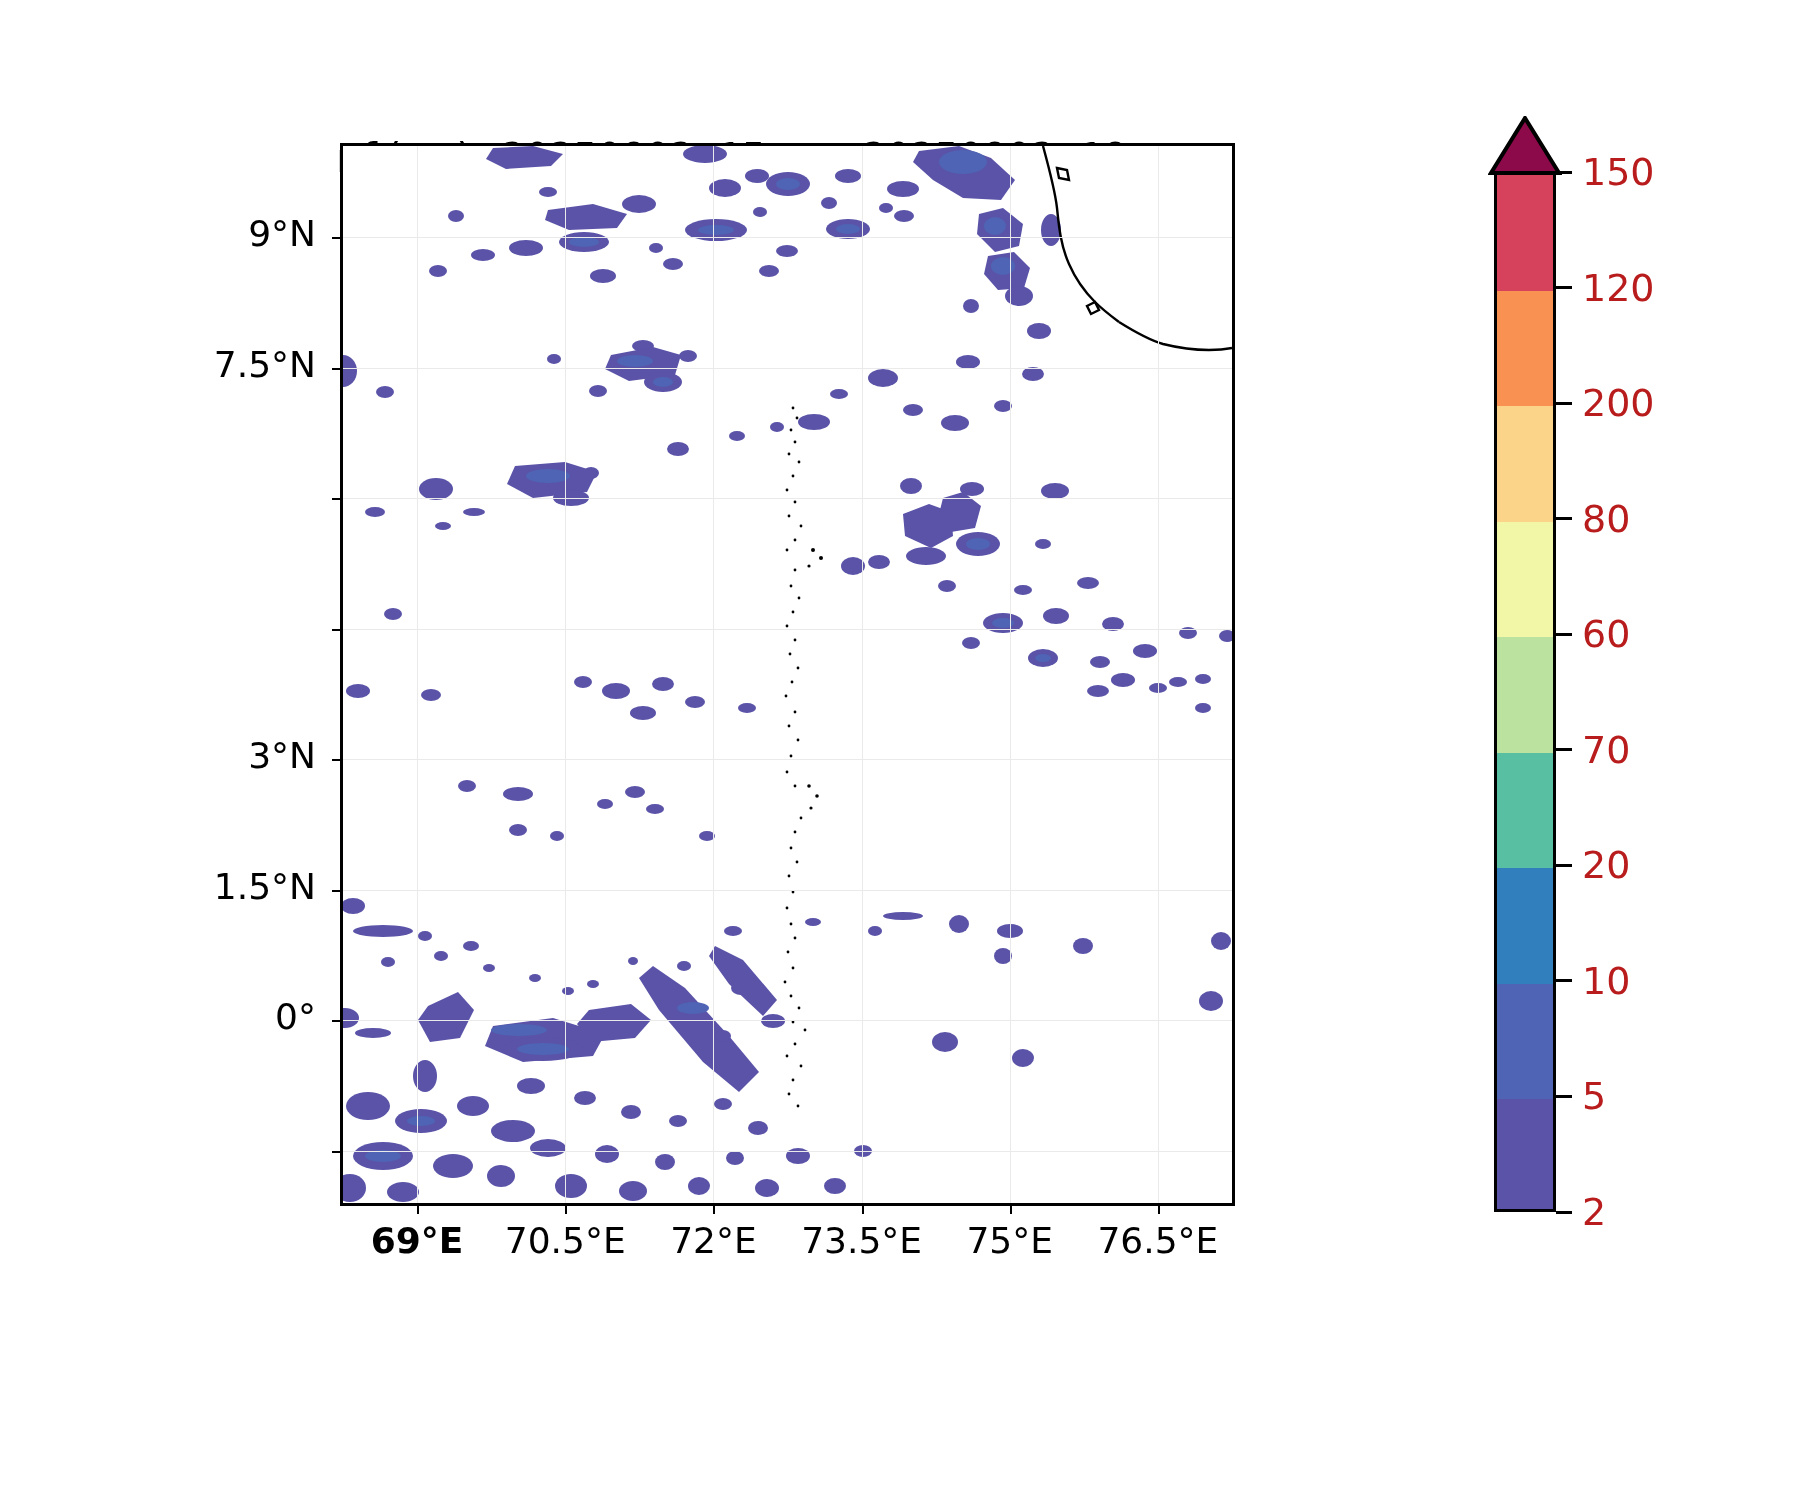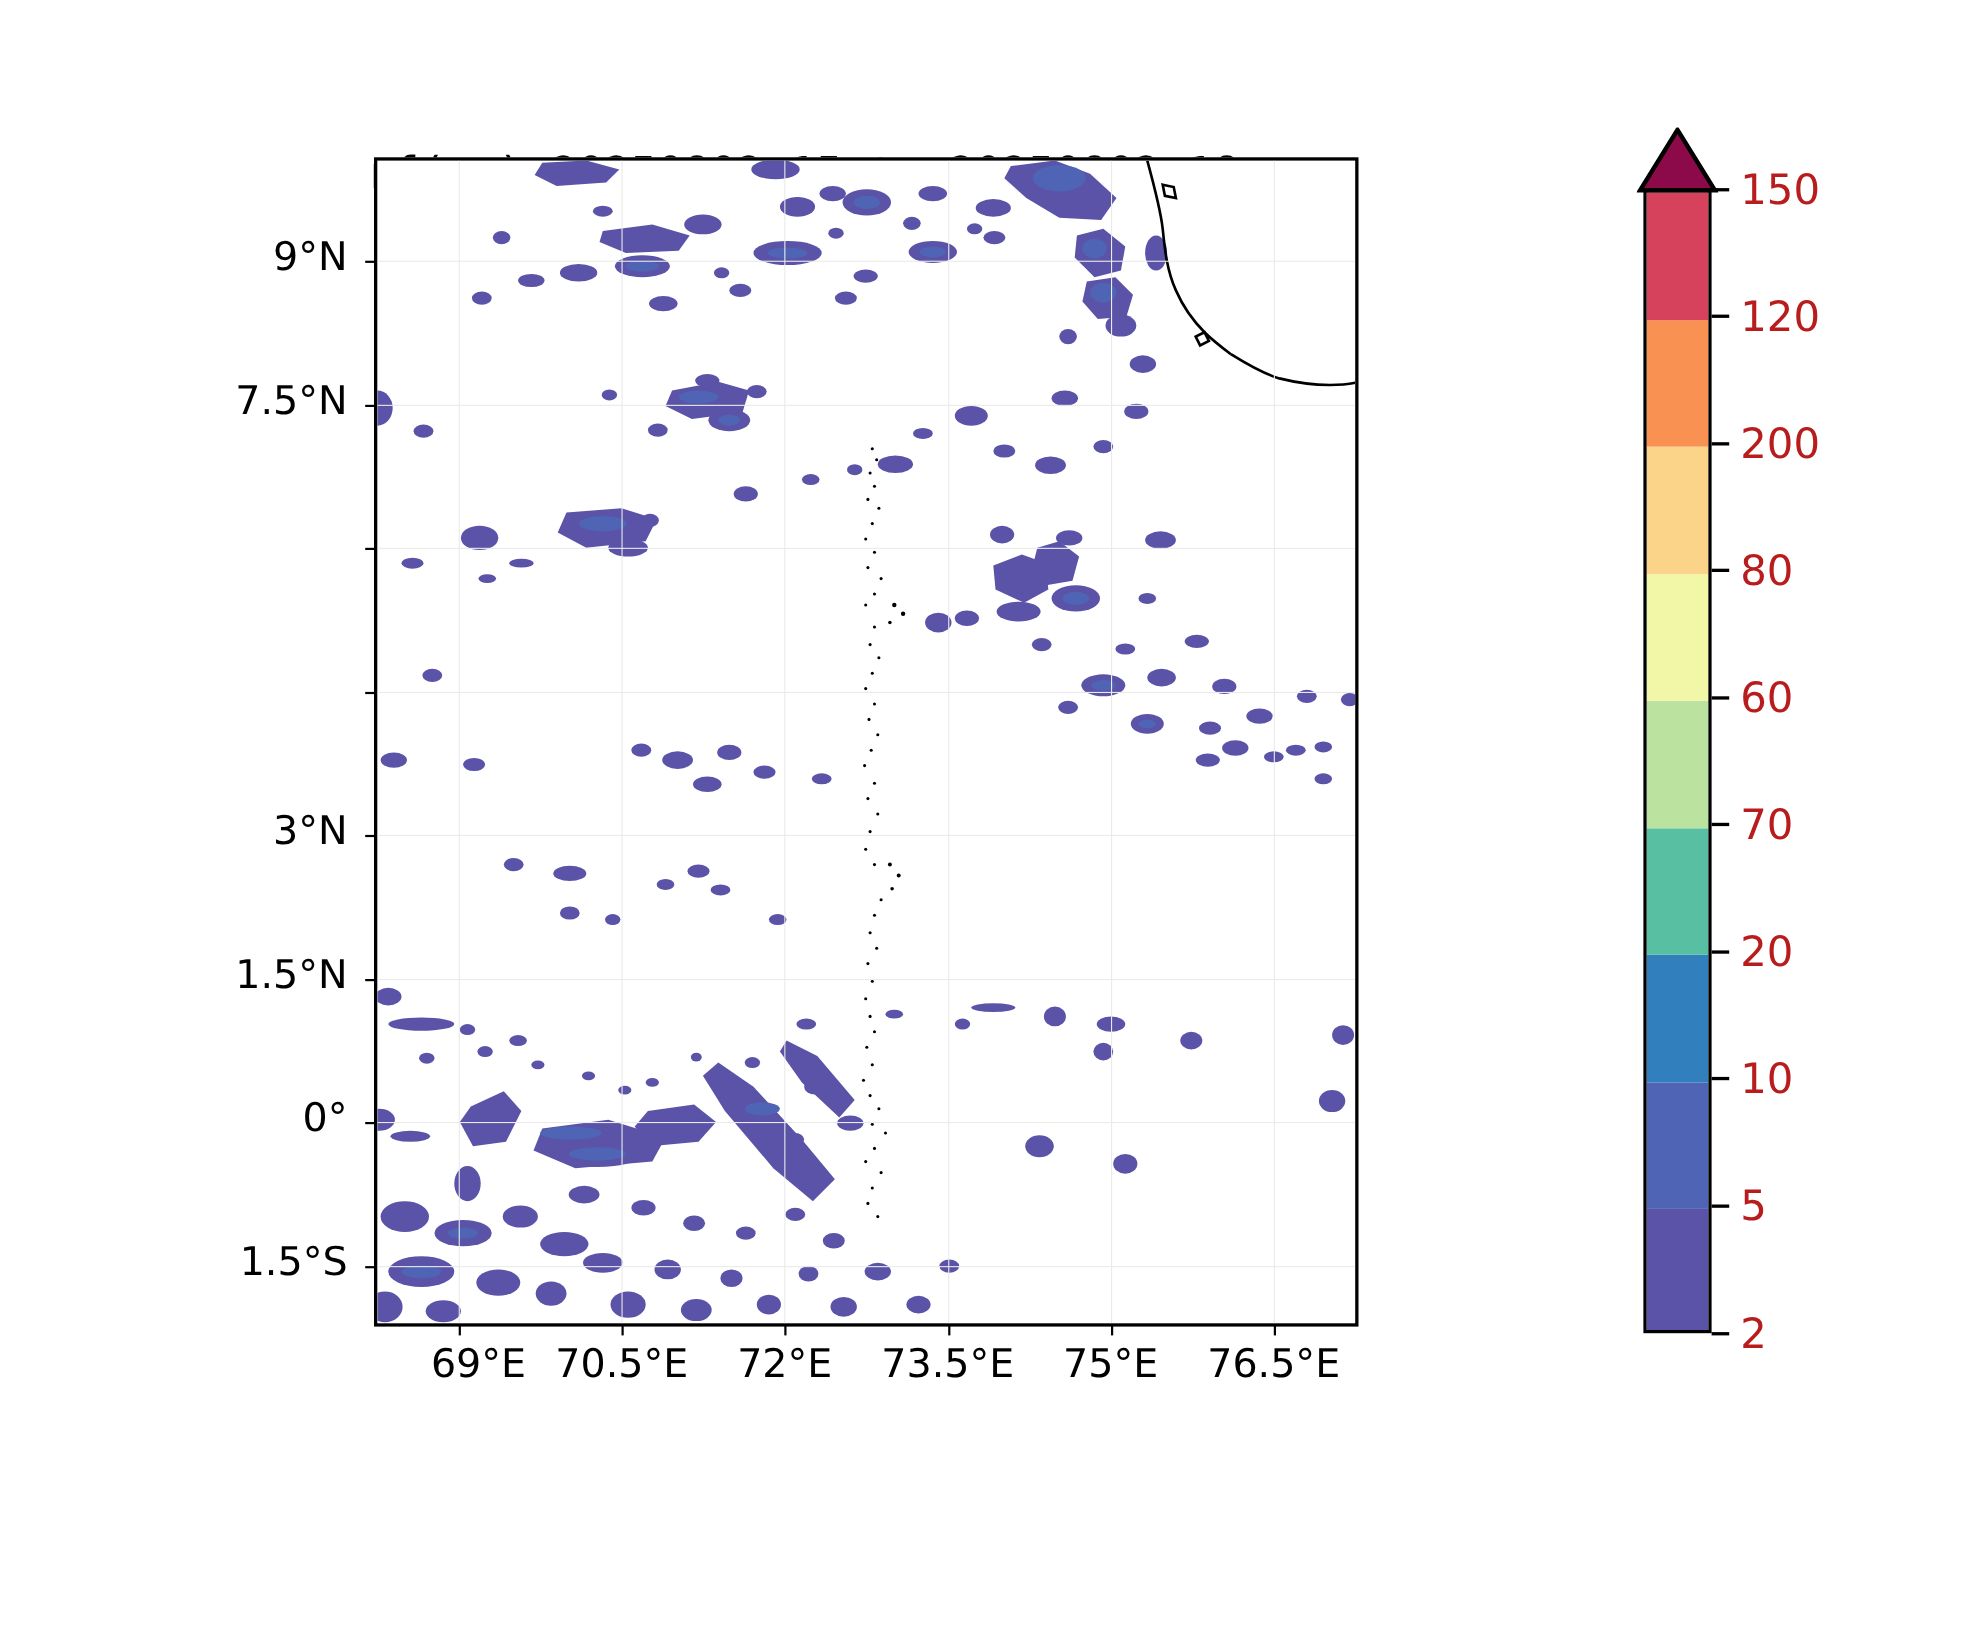--- a/index.html
+++ b/index.html
@@ -439,33 +439,32 @@
         <div class="gridline-h" style="top: 743.815px;"></div>
         <div class="gridline-h" style="top: 613.321px;"></div>
         <div class="gridline-h" style="top: 482.827px;"></div>
         <div class="gridline-h" style="top: 352.333px;"></div>
         <div class="gridline-h" style="top: 221.84px;"></div>
         <div class="gridline-h" style="top: 91.3457px;"></div>
       </div>
   </div>
 
 <div class="xtick-mark" style="left: 417.083px; top: 1205px;"></div>
-    <div class="xtick-label" style="left: 335px; width: 200px; top: 1220px;">69°E</div>
+    <div class="xtick-label" style="left: 317px; width: 200px; top: 1220px; font-weight: bold;">69°E</div>
     <div class="xtick-mark" style="left: 565.25px; top: 1205px;"></div>
     <div class="xtick-label" style="left: 465.25px; width: 200px; top: 1220px;">70.5°E</div>
     <div class="xtick-mark" style="left: 713.417px; top: 1205px;"></div>
     <div class="xtick-label" style="left: 613.417px; width: 200px; top: 1220px;">72°E</div>
     <div class="xtick-mark" style="left: 861.583px; top: 1205px;"></div>
     <div class="xtick-label" style="left: 761.583px; width: 200px; top: 1220px;">73.5°E</div>
     <div class="xtick-mark" style="left: 1009.75px; top: 1205px;"></div>
     <div class="xtick-label" style="left: 909.75px; width: 200px; top: 1220px;">75°E</div>
     <div class="xtick-mark" style="left: 1157.92px; top: 1205px;"></div>
     <div class="xtick-label" style="left: 1057.92px; width: 200px; top: 1220px;">76.5°E</div>
     <div class="ytick-mark" style="left: 332px; top: 1150.8px;"></div>
-    <div class="ytick-label" style="left: 16px; width: 300px; top: 1126.8px; right: auto;">1.5°S</div>
     <div class="ytick-mark" style="left: 332px; top: 1020.31px;"></div>
     <div class="ytick-label" style="left: 16px; width: 300px; top: 996.309px; right: auto;">0°</div>
     <div class="ytick-mark" style="left: 332px; top: 889.815px;"></div>
     <div class="ytick-label" style="left: 16px; width: 300px; top: 865.815px; right: auto;">1.5°N</div>
     <div class="ytick-mark" style="left: 332px; top: 759.321px;"></div>
     <div class="ytick-label" style="left: 16px; width: 300px; top: 735.321px; right: auto;">3°N</div>
     <div class="ytick-mark" style="left: 332px; top: 628.827px;"></div>
     <div class="ytick-mark" style="left: 332px; top: 498.333px;"></div>
     <div class="ytick-mark" style="left: 332px; top: 367.84px;"></div>
     <div class="ytick-label" style="left: 16px; width: 300px; top: 343.84px; right: auto;">7.5°N</div>

